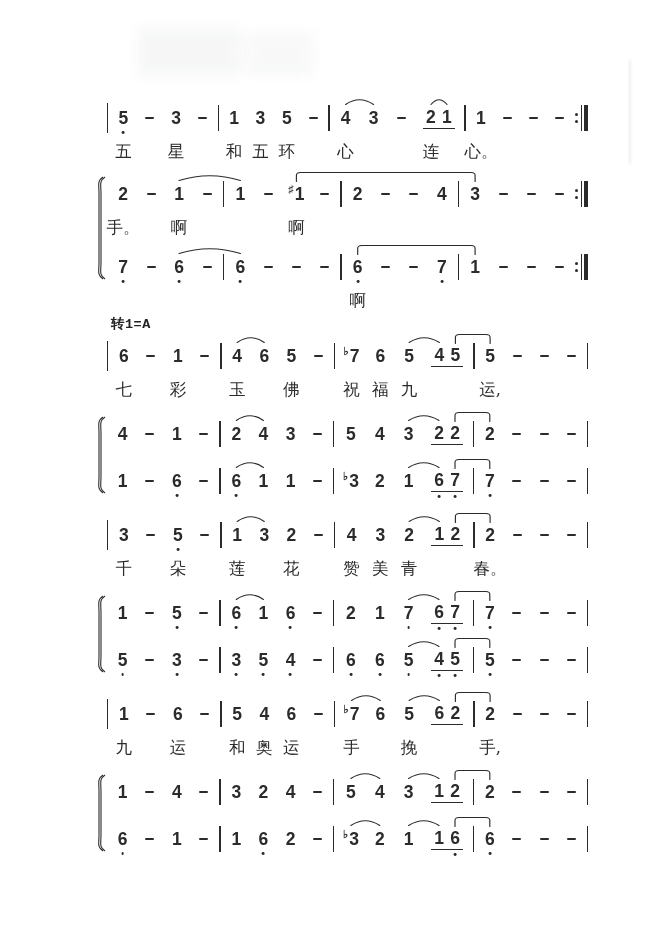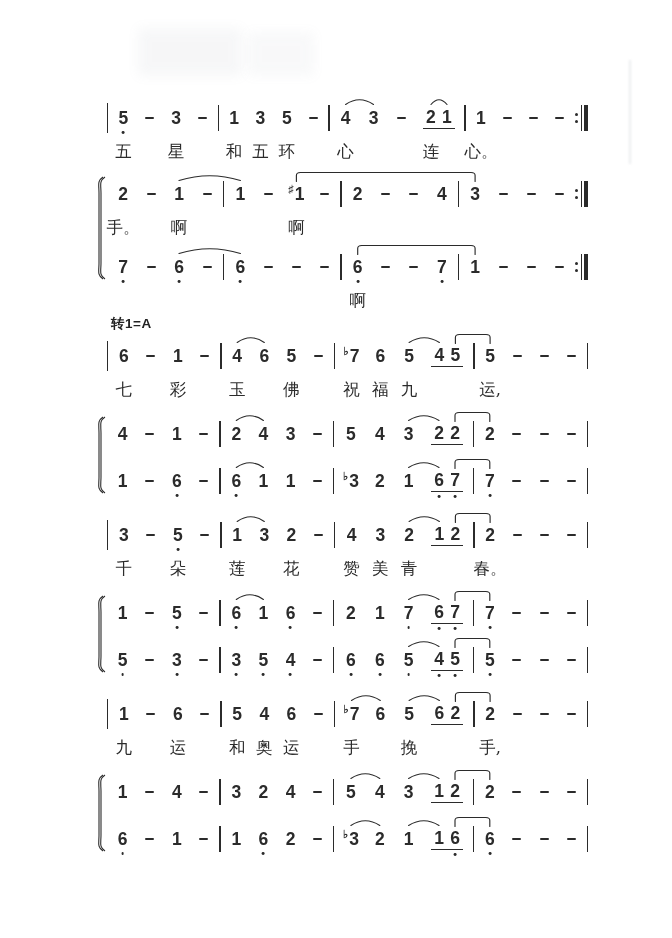--- a/index.html
+++ b/index.html
@@ -27,20 +27,21 @@
   .score-area>.system:nth-child(7){margin-bottom:8px;}
   .braceCol{width:11px;flex:none;position:relative;}
   .braceCol svg{position:absolute;left:0;top:0;overflow:visible;}
   .lines{flex:1;min-width:0;}
   .line-block{position:relative;}
   .braced .line-block + .line-block{margin-top:3px;}
 
   .keylabel{
     font-weight:700;font-size:13.5px;color:#222;margin:0 0 1px 4px;height:16px;
     letter-spacing:.5px;
+    font-family:Liberation Mono, monospace;
   }
 
   .mline{
     display:flex;align-items:center;position:relative;
     height:44px;box-sizing:border-box;padding:11px 0 7px;
   }
   svg.overlay{position:absolute;inset:0;width:100%;height:100%;pointer-events:none;}
   svg.overlay path{stroke:#2b2b2b;stroke-width:1.15;fill:none;stroke-linecap:round;}
 
   .measure{display:flex;justify-content:space-around;align-items:center;min-width:0;padding:0 2px;}

